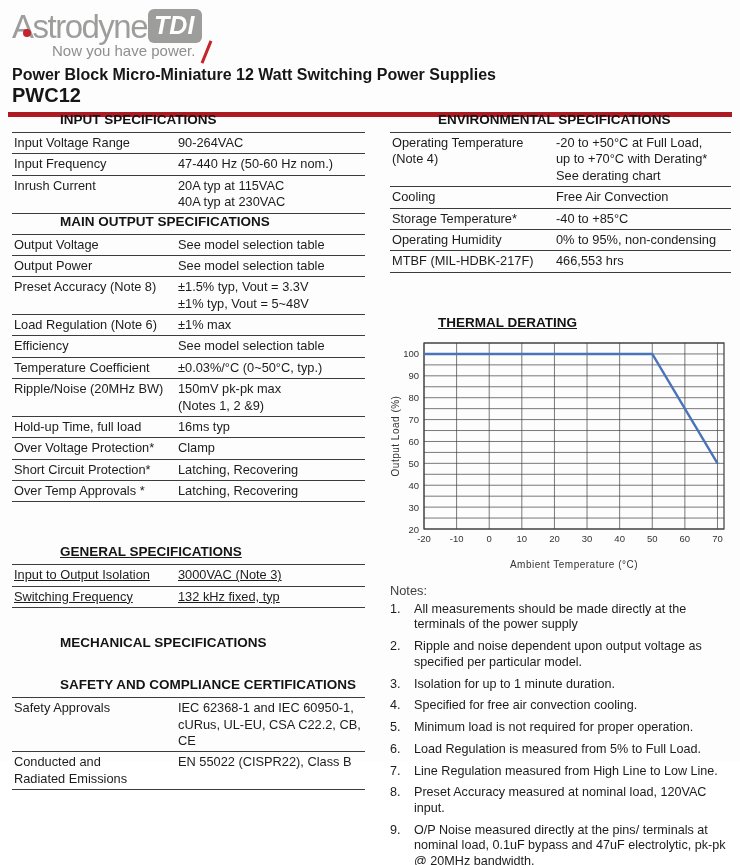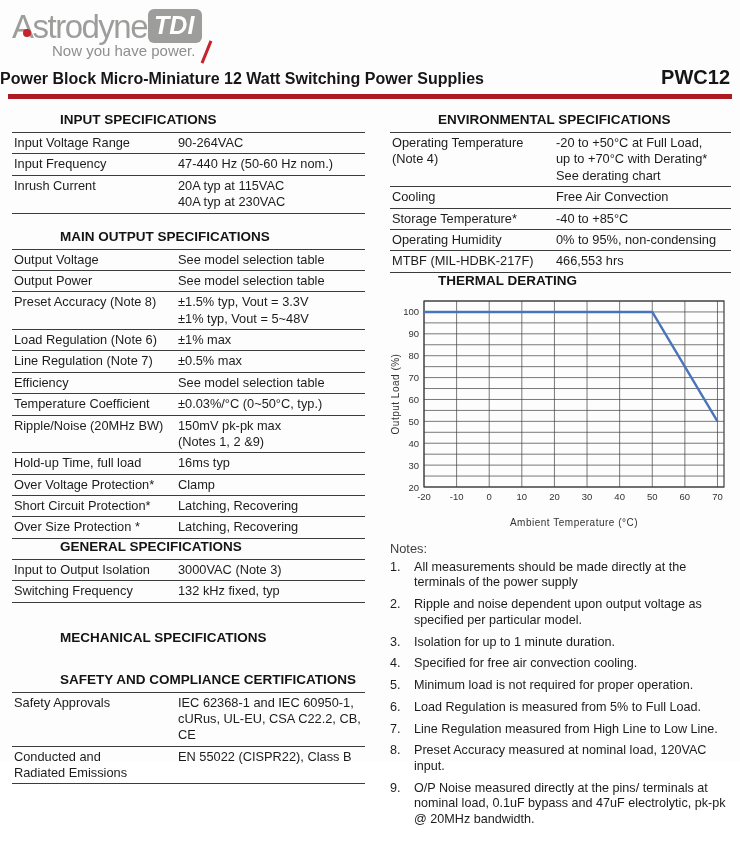--- a/index.html
+++ b/index.html
@@ -8,37 +8,37 @@
 
   
   .hdr{padding-top:8px;}
   .logo{position:relative;padding-left:12px;height:52px;}
   .brand{font-size:33px;color:#9d9d9c;letter-spacing:-1.5px;font-weight:400;}
   .brand-dot{position:absolute;left:23px;top:21px;width:8px;height:8px;border-radius:50%;background:#c5242d;}
   .badge{display:inline-block;background:#9d9d9c;color:#ffffff;font-weight:bold;font-style:italic;font-size:25px;line-height:1;padding:4px 8px 5px 6px;border-radius:6px;letter-spacing:0;vertical-align:4px;margin-left:1px;}
   .tagline-row{margin-left:40px;margin-top:-6px;color:#8f8f8e;font-size:15px;}
   .tag-slash{display:inline-block;width:3px;height:24px;background:#c5242d;transform:rotate(22deg);margin-left:10px;vertical-align:-8px;}
 
-  .title-row{display:flex;justify-content:space-between;align-items:baseline;padding:0 10px 0 0;margin-top:6px;}
+  .title-row{display:flex;justify-content:space-between;align-items:baseline;padding:0 10px 0 12px;margin-top:6px;flex-direction:column;}
   .doc-title{font-size:16px;font-weight:bold;color:#161616;}
   .doc-model{font-size:20px;font-weight:bold;color:#161616;}
   .red-rule{height:5px;background:#ae1a22;margin:5px 8px 0 8px;}
 
   
   .col-left{position:absolute;left:12px;top:112px;width:353px;}
   .col-right{position:absolute;left:390px;top:112px;width:341px;}
 
   .section h2{font-size:13.5px;font-weight:bold;color:#141414;margin:0 0 5px 0;letter-spacing:0;padding-left:48px;}
   .spec-table{width:100%;border-collapse:collapse;border-top:1px solid #3c3c3c;}
   .spec-table td{border-bottom:1px solid #3c3c3c;font-size:12.8px;line-height:1.28;padding:2px 0 2px 2px;vertical-align:top;white-space:pre-line;}
   .spec-table td.lbl{width:162px;}
 
-  .gap-sm{margin-top:15px;}
+  .gap-sm{}
   .gap-md{margin-top:27px;}
-  .gap-lg{}
+  .gap-lg{margin-top:42px;text-decoration:underline;}
 
   
   .chart-wrap{margin-top:2px;}
   svg text{font-family:"Liberation Sans",sans-serif;}
   .notes{margin-top:8px;}
   .notes-title{font-size:12.8px;margin:0 0 4px 0;color:#404040;}
   .note-item{display:flex;font-size:12.6px;line-height:1.25;margin-bottom:6px;color:#1c1c1c;}
   .note-item .n{flex:none;width:24px;}
   .note-item .t{flex:1;}
   .axis-title{letter-spacing:0.5px;}
@@ -101,24 +101,20 @@
         <tr>
               <td class="lbl">Preset Accuracy (Note 8)</td>
               <td>±1.5% typ, Vout = 3.3V
 ±1% typ, Vout = 5~48V</td>
             </tr>
         <tr>
               <td class="lbl">Load Regulation (Note 6)</td>
               <td>±1% max</td>
             </tr>
         <tr>
-              <td class="lbl">Line Regulation (Note 7)</td>
-              <td>±0.5% max</td>
-            </tr>
-        <tr>
               <td class="lbl">Efficiency</td>
               <td>See model selection table</td>
             </tr>
         <tr>
               <td class="lbl">Temperature Coefficient</td>
               <td>±0.03%/°C (0~50°C, typ.)</td>
             </tr>
         <tr>
               <td class="lbl">Ripple/Noise (20MHz BW)</td>
               <td>150mV pk-pk max
@@ -130,21 +126,21 @@
             </tr>
         <tr>
               <td class="lbl">Over Voltage Protection*</td>
               <td>Clamp</td>
             </tr>
         <tr>
               <td class="lbl">Short Circuit Protection*</td>
               <td>Latching, Recovering</td>
             </tr>
         <tr>
-              <td class="lbl">Over Size Protection *</td>
+              <td class="lbl">Over Temp Approvals *</td>
               <td>Latching, Recovering</td>
             </tr>
       </tbody>
         </table>
     </div>
 
     <div class="section gap-lg">
       <h2>GENERAL SPECIFICATIONS</h2>
       <table class="spec-table">
         <tbody>

